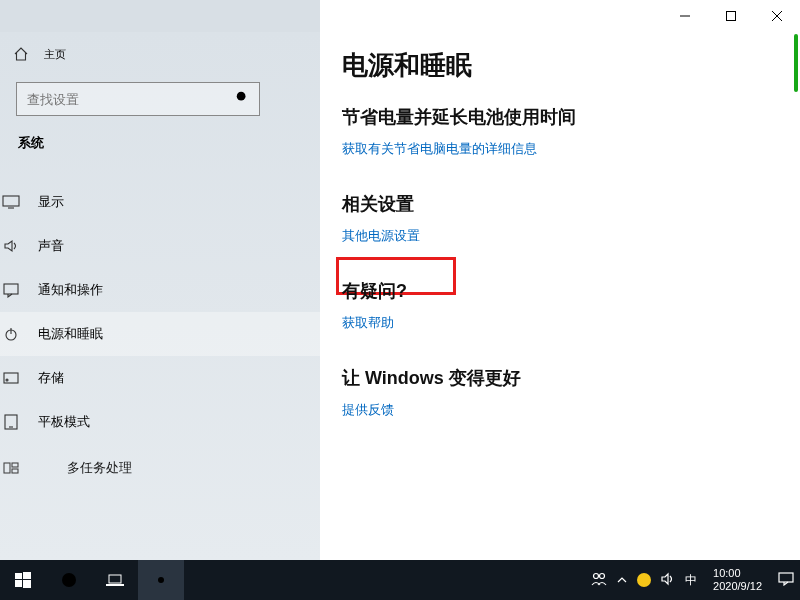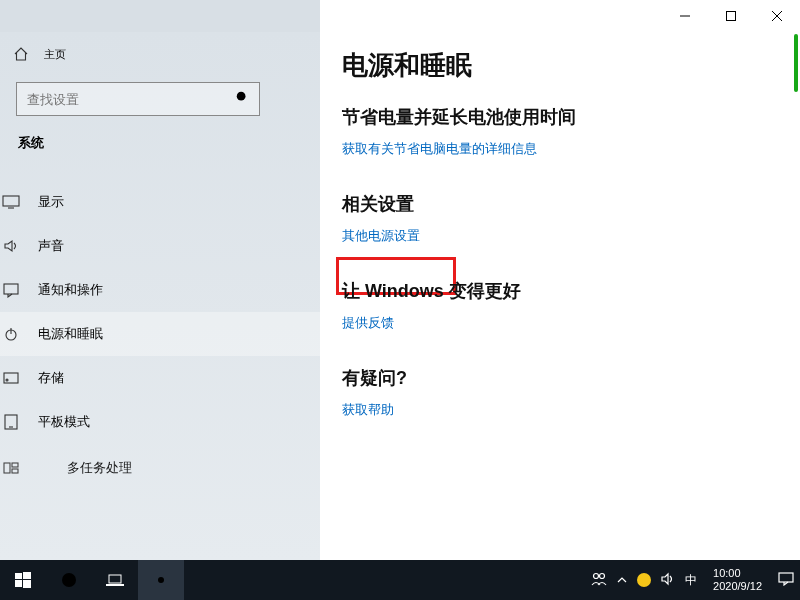--- a/index.html
+++ b/index.html
@@ -179,27 +179,27 @@
         <div class="sect-heading">节省电量并延长电池使用时间</div>
         <a class="link">获取有关节省电脑电量的详细信息</a>
       </div>
 
       <div class="block">
         <div class="sect-heading">相关设置</div>
         <a class="link">其他电源设置</a>
       </div>
 
       <div class="block">
+        <div class="sect-heading">有疑问?</div>
+        <a class="link">获取帮助</a>
+      </div>
+
+      <div class="block">
         <div class="sect-heading">让 Windows 变得更好</div>
         <a class="link">提供反馈</a>
-      </div>
-
-      <div class="block">
-        <div class="sect-heading">有疑问?</div>
-        <a class="link">获取帮助</a>
       </div>
     </div>
   </div>
 
   <div class="vscroll"></div>
 
   <div class="redbox" style="left:8px; top:396px; width:158px; height:44px;"></div>
   <div class="redbox" style="left:336px; top:257px; width:120px; height:38px;"></div>
 </div>
 

